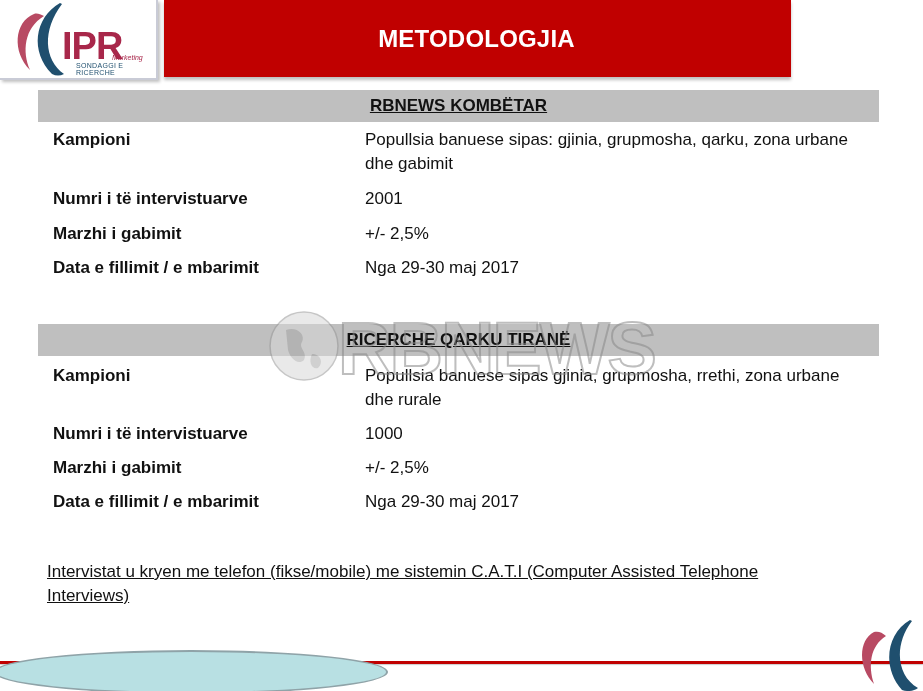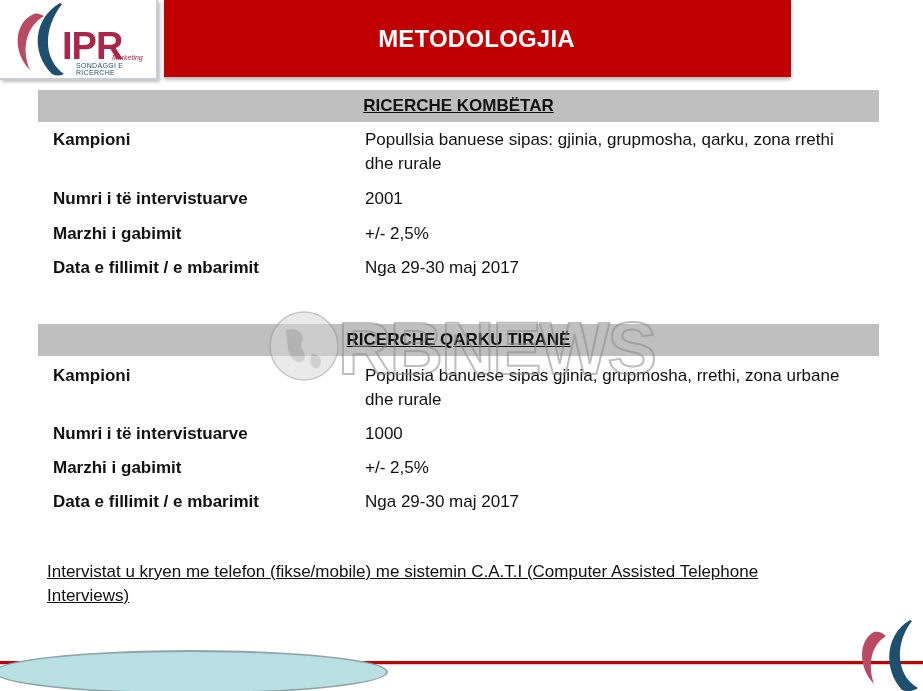--- a/index.html
+++ b/index.html
@@ -78,25 +78,25 @@
   <span class="logo-text">IPR</span>
   <span class="logo-sub1">Marketing</span>
   <span class="logo-sub2">SONDAGGI E RICERCHE</span>
 </div>
 
 <div class="title-bar">
   <span>METODOLOGJIA</span>
 </div>
 
 <div class="section-header" style="top:90px;">
-  <span>RICERCHE KOMBËTAR</span>
+  <span>RBNEWS KOMBËTAR</span>
 </div>
 <div class="row" style="top:128px;">
   <span class="lbl">Kampioni</span>
-  <span class="val">Popullsia banuese sipas: gjinia, grupmosha, qarku, zona rrethi dhe rurale</span>
+  <span class="val">Popullsia banuese sipas: gjinia, grupmosha, qarku, zona urbane dhe gabimit</span>
 </div>
 <div class="row" style="top:187px;">
   <span class="lbl">Numri i të intervistuarve</span>
   <span class="val">2001</span>
 </div>
 <div class="row" style="top:222px;">
   <span class="lbl">Marzhi i gabimit</span>
   <span class="val">+/- 2,5%</span>
 </div>
 <div class="row" style="top:256px;">

